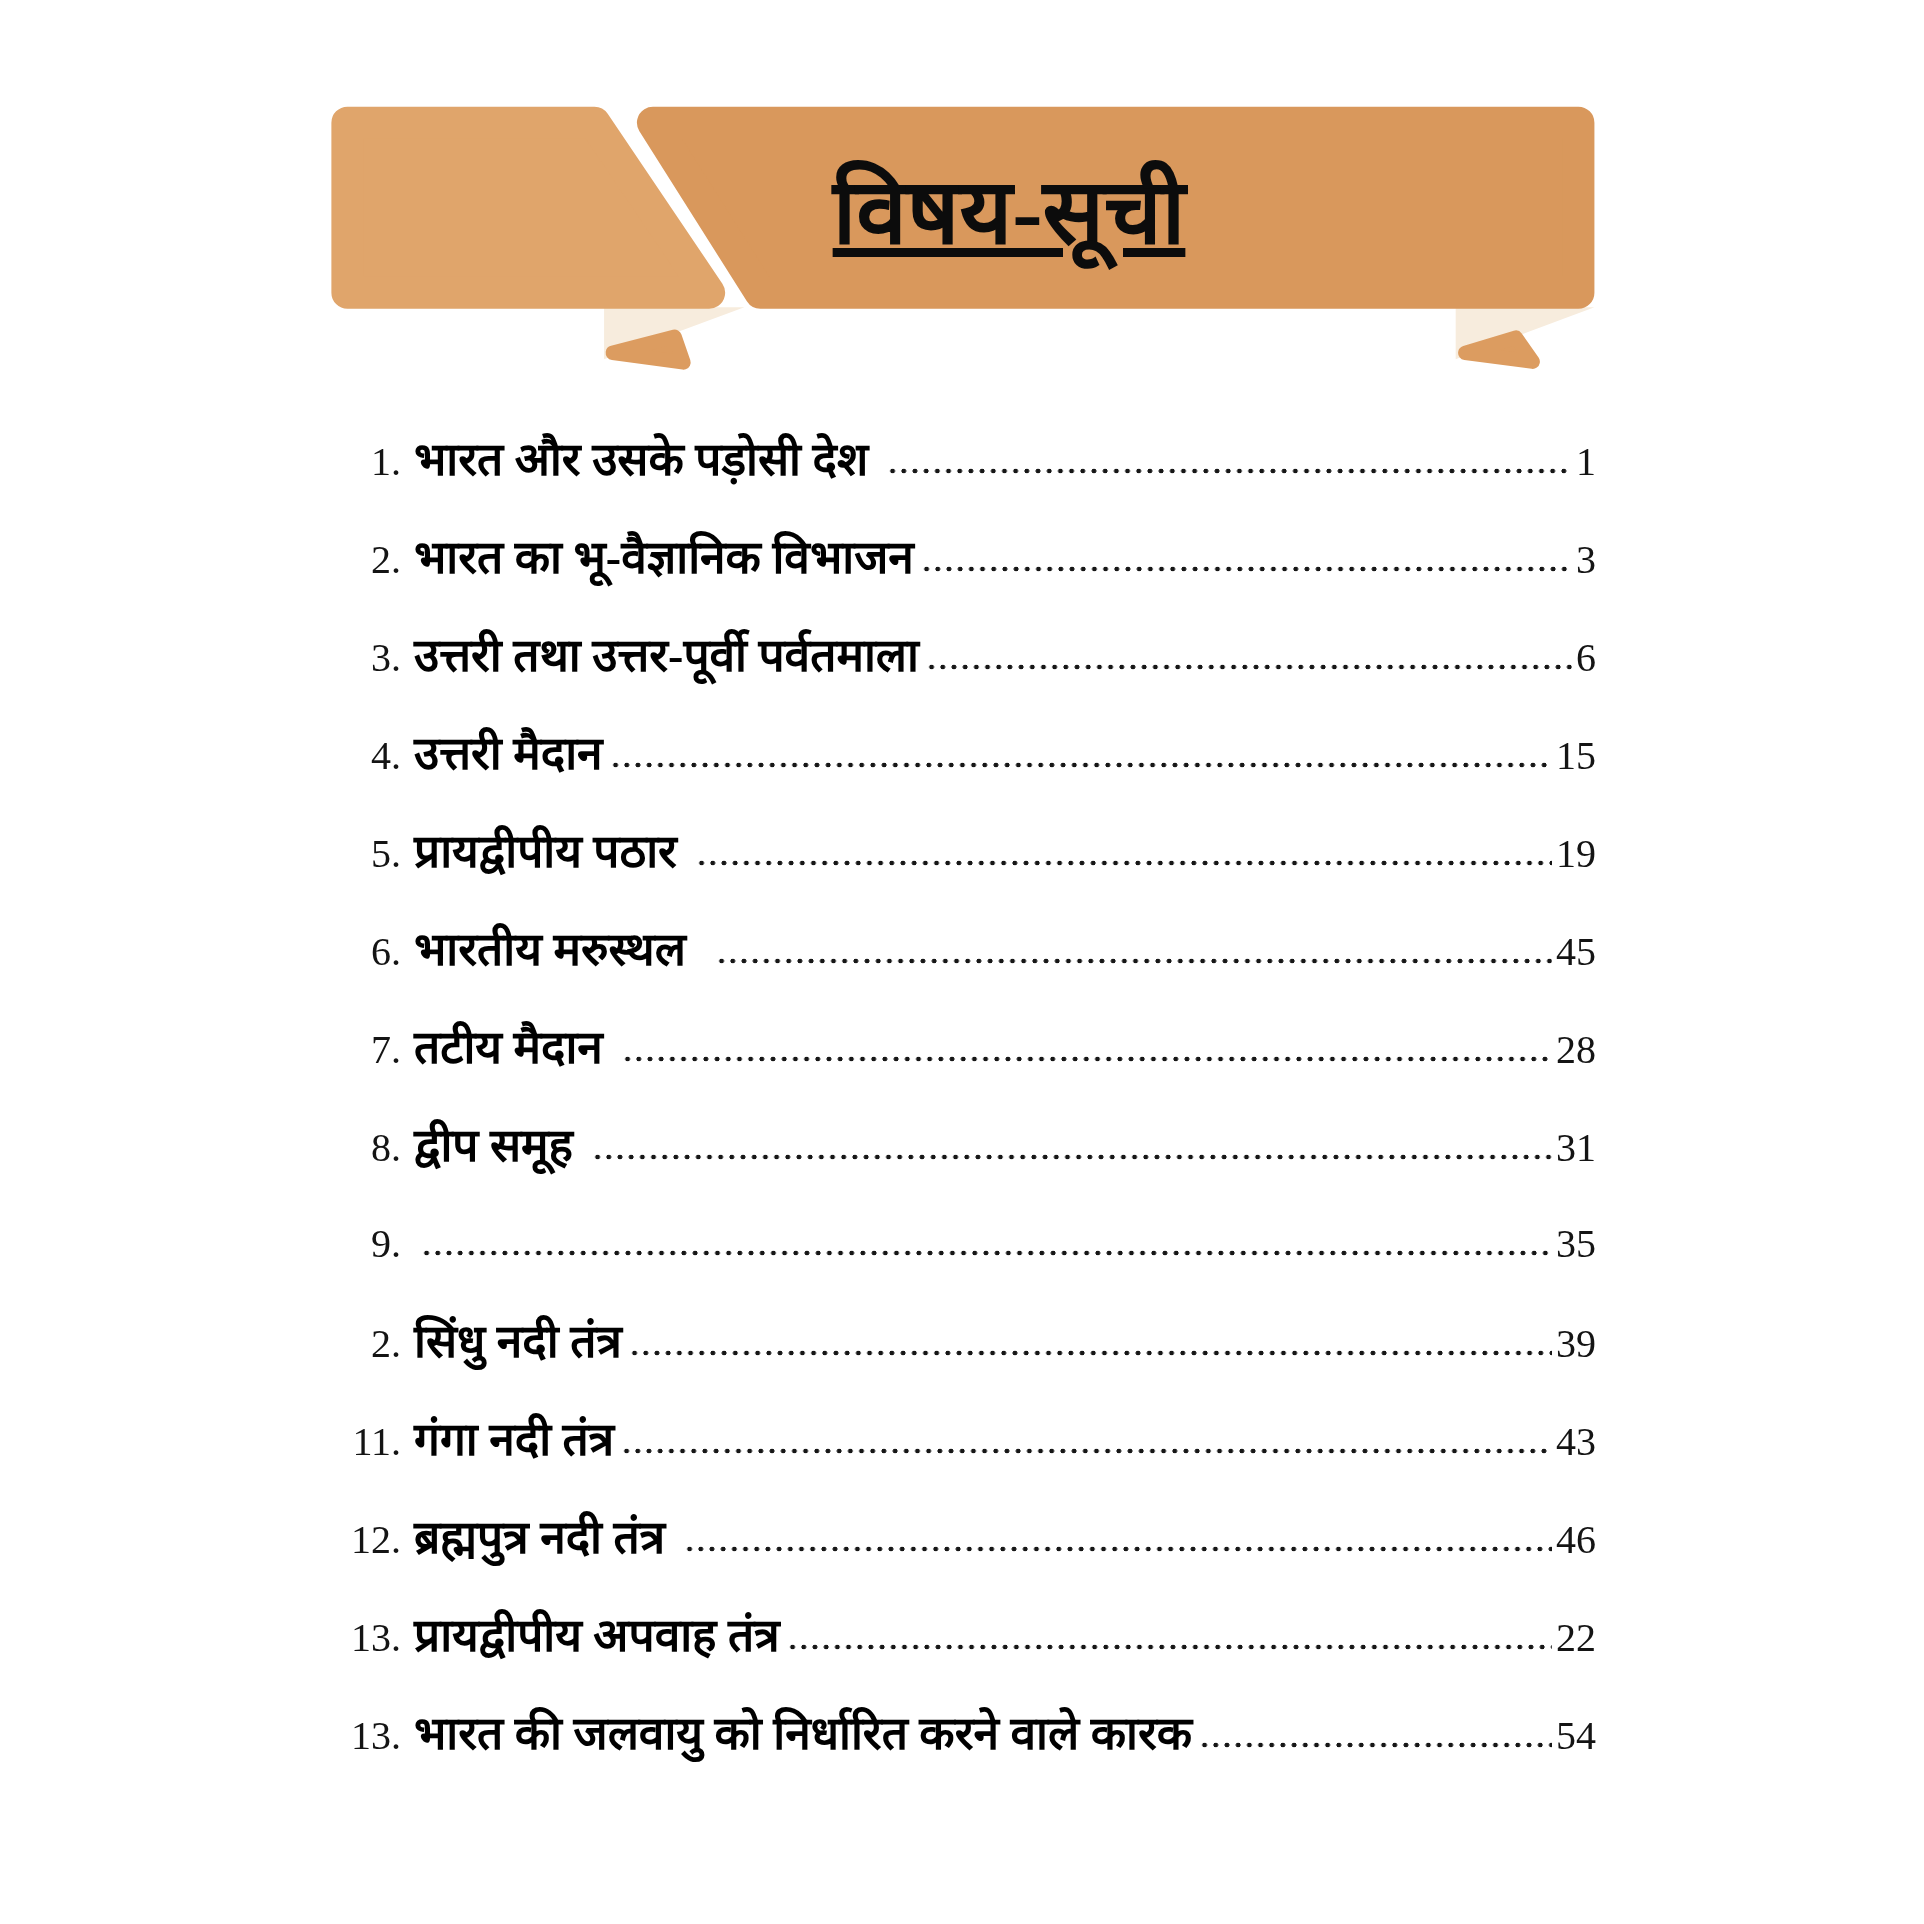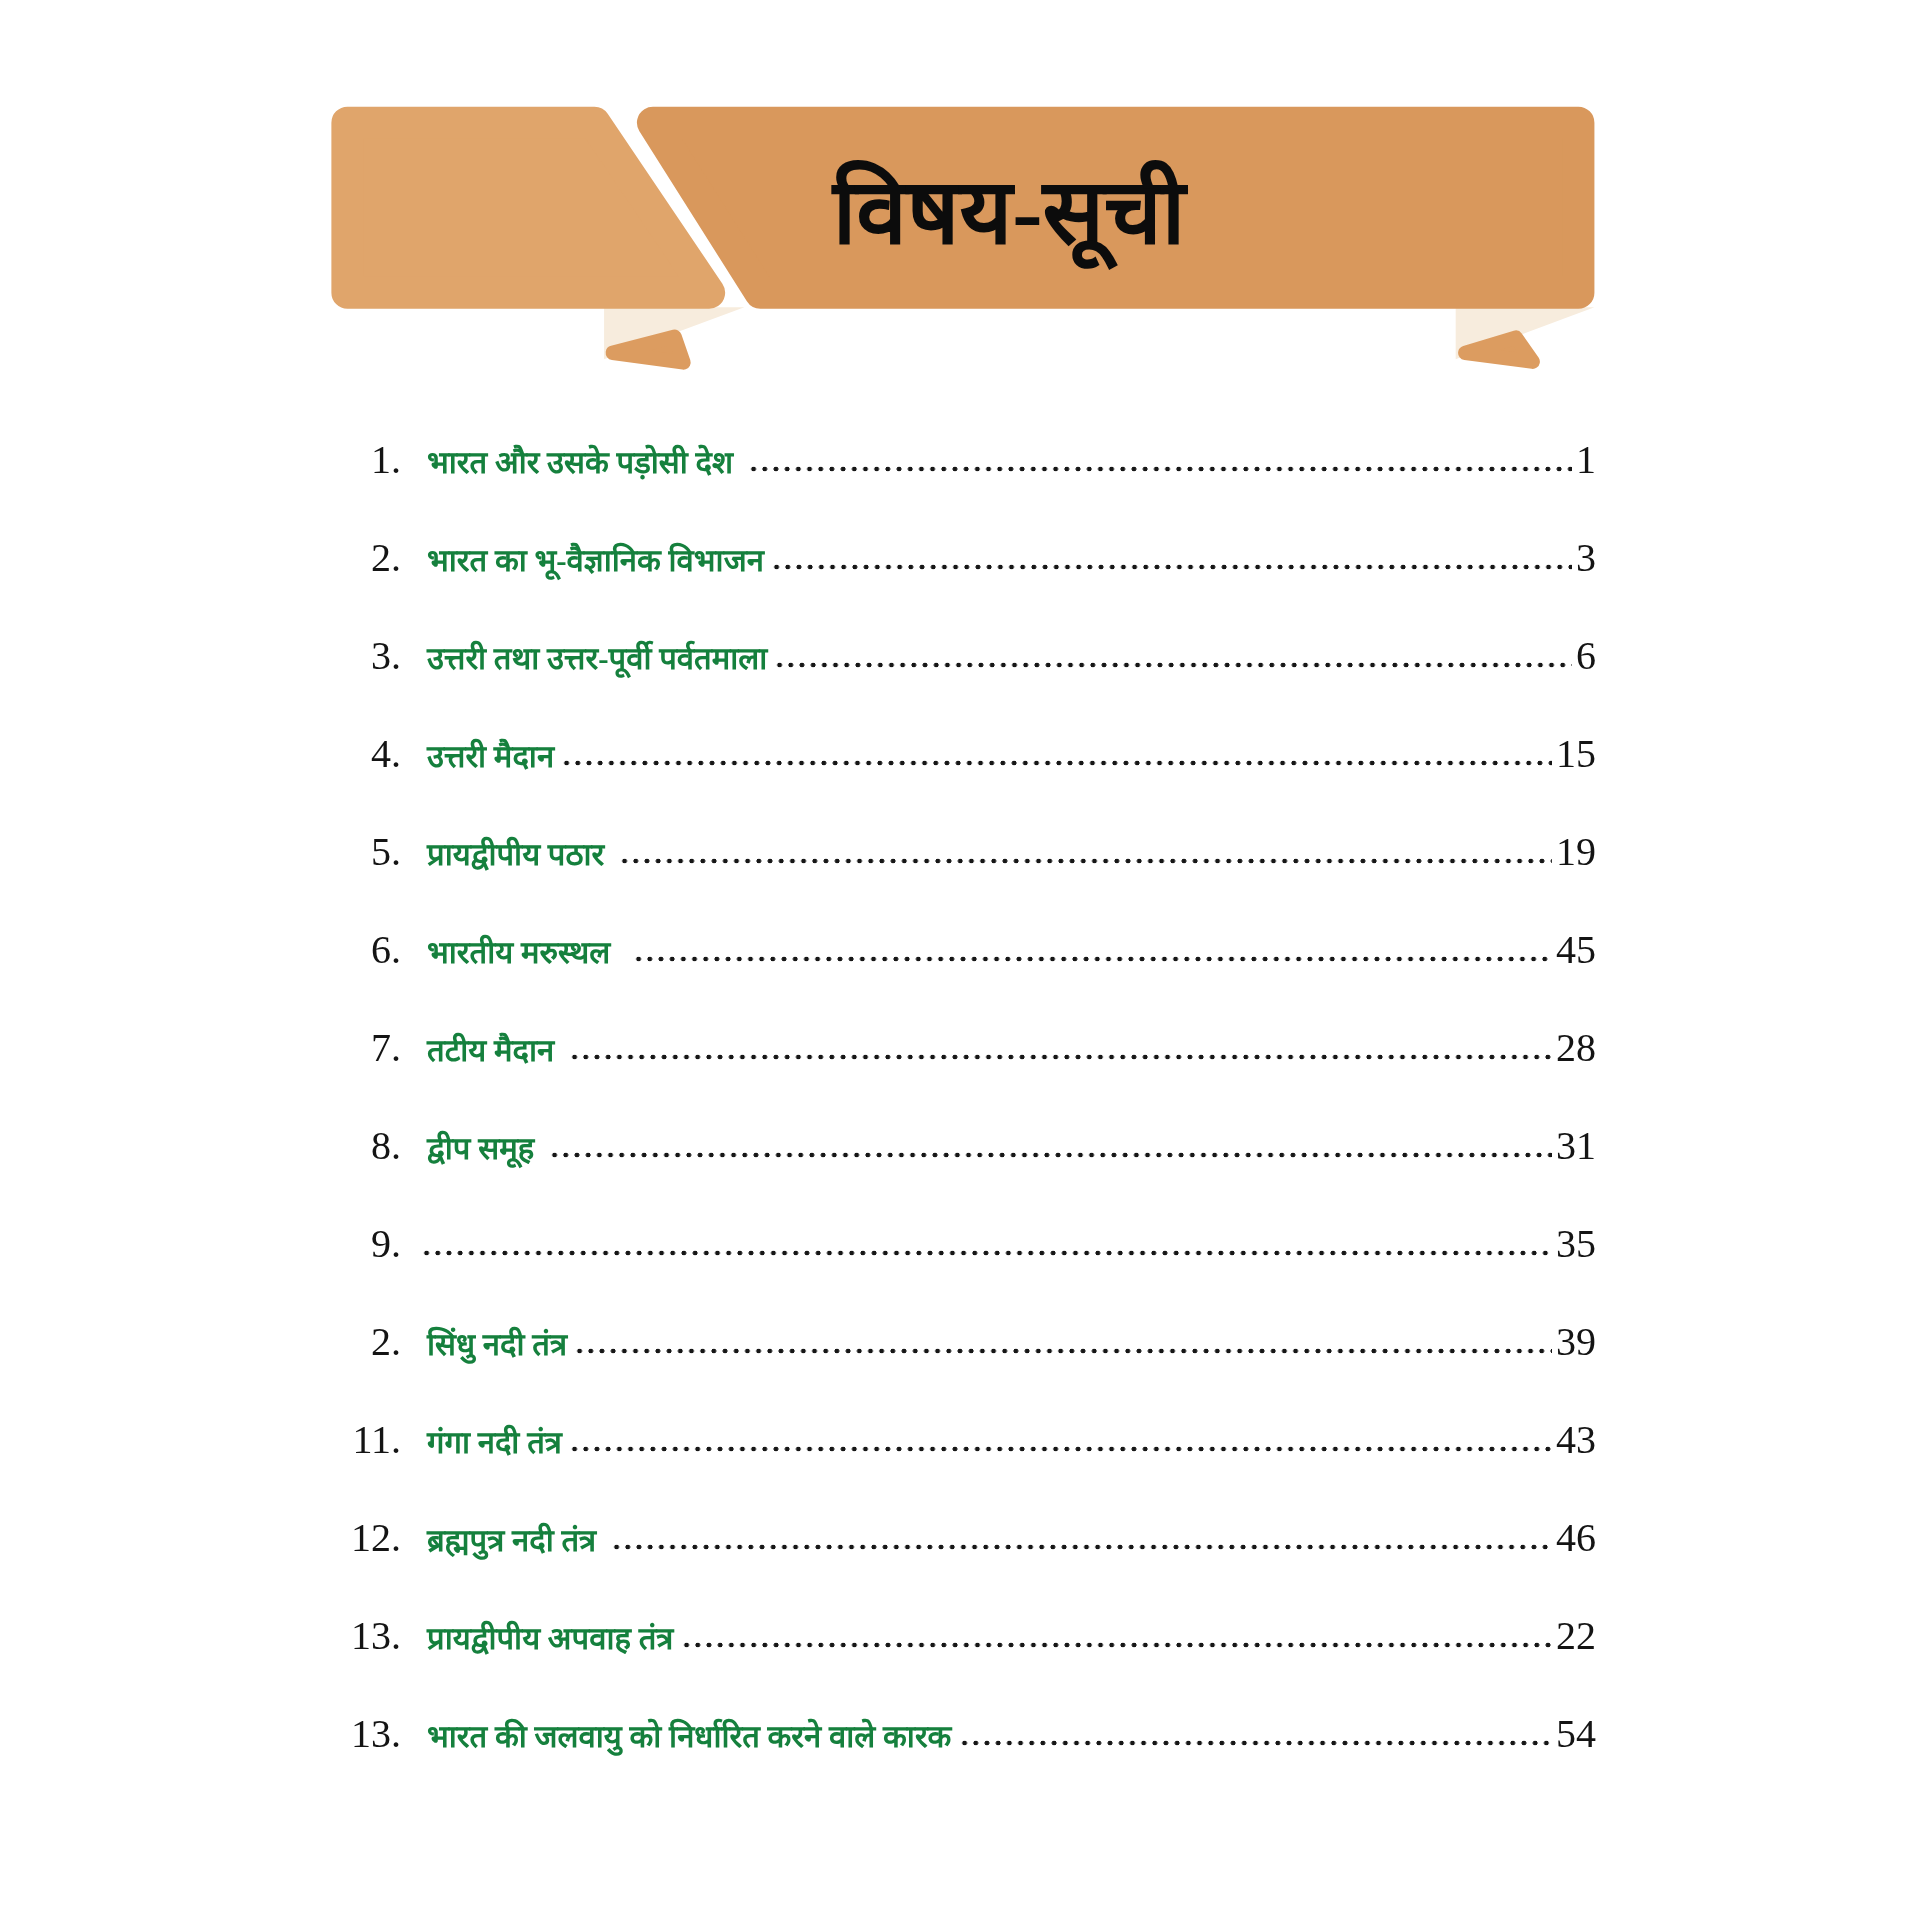--- a/index.html
+++ b/index.html
@@ -19,42 +19,42 @@
   .f-light { fill: #f7ecdd; }
   .f-dark  { fill: #dc9c60; stroke: #dc9c60; stroke-width: 18px; stroke-linejoin: round; }
 
   .page-title {
     position: absolute; left: 616px; top: 107px; width: 786px; height: 202px;
     margin: 0;
     display: flex; align-items: center; justify-content: center;
     font-size: 91px; font-weight: 700; color: #0c0c0c;
     font-family: "Liberation Serif", "DejaVu Serif", serif;
     white-space: nowrap;
+    text-decoration: underline;
   }
 
   
   .toc { position: absolute; top: 411px; left: 327px; right: 329px; }
   .toc-row {
     display: flex; align-items: baseline;
     height: 98px; line-height: 98px;
     color: #111111;
     cursor: pointer;
   }
   .num {
     width: 74px; flex: 0 0 74px;
     text-align: right;
     font-size: 40px;
     margin-right: 13px;
     color: #141414;
   }
   .etitle {
-    font-size: 31px; font-weight: 600;
-    color: #15803d;
+    font-size: 46px; font-weight: 600;
+    color: #000000;
     white-space: nowrap;
-    margin-left: 13px;
   }
   .leader {
     flex: 1 1 auto;
     display: inline-block;
     height: 8px;
     margin: 0 4px 0 7.2px;
     background-image: radial-gradient(circle, #161616 2.2px, rgba(0,0,0,0) 2.6px);
     background-size: 11.2px 8px;
     background-repeat: repeat-x;
     background-position: left bottom;

